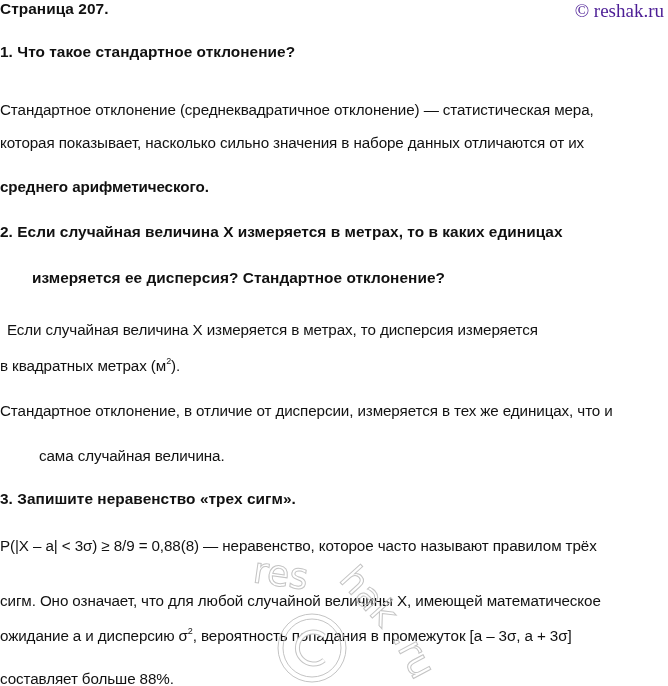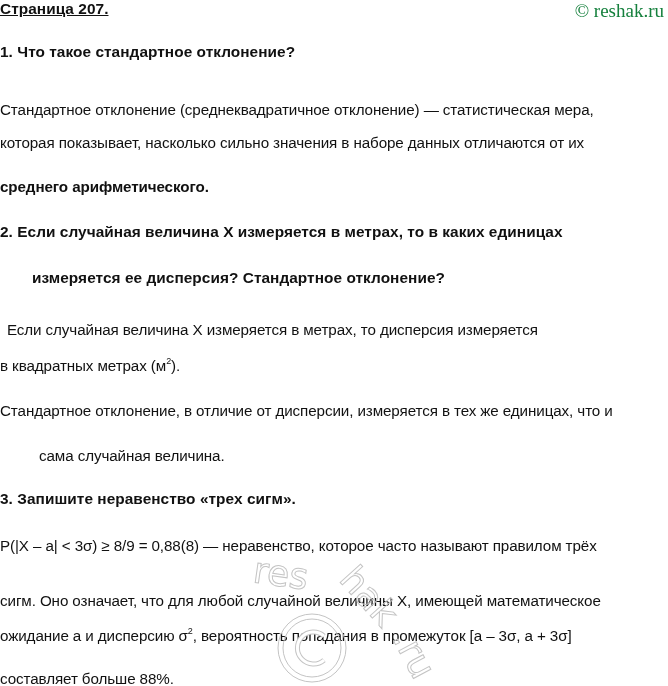--- a/index.html
+++ b/index.html
@@ -28,42 +28,42 @@
     font-size: 15.4px;
     letter-spacing: 0.05px;
   }
   .copyright {
     position: absolute;
     right: 4px;
     top: 0px;
     font-family: "Liberation Serif", "DejaVu Serif", serif;
     font-size: 19px;
     line-height: 22px;
-    color: #15803d;
+    color: #4c1d95;
     white-space: nowrap;
   }
   sup {
     font-size: 9px;
     line-height: 0;
     position: relative;
     top: -1px;
   }
   .watermark {
     position: absolute;
     left: 220px;
     top: 560px;
     width: 220px;
     height: 126px;
     pointer-events: none;
   }
 </style>
 </head>
 <body>
 
-<div class="line bold" style="top:0px;text-decoration:underline;">Страница 207.</div>
+<div class="line bold" style="top:0px;">Страница 207.</div>
 <div class="copyright">© reshak.ru</div>
 
 <div>
   <div class="line bold" style="top:43px;">1. Что такое стандартное отклонение?</div>
   <div class="line" style="top:89px;margin-top:12px;">Стандартное отклонение (среднеквадратичное отклонение) — статистическая мера,</div>
   <div class="line" style="top:134px;">которая показывает, насколько сильно значения в наборе данных отличаются от их</div>
   <div class="line" style="top:178px;font-weight:bold;">среднего арифметического.</div>
 </div>
 
 <div>

